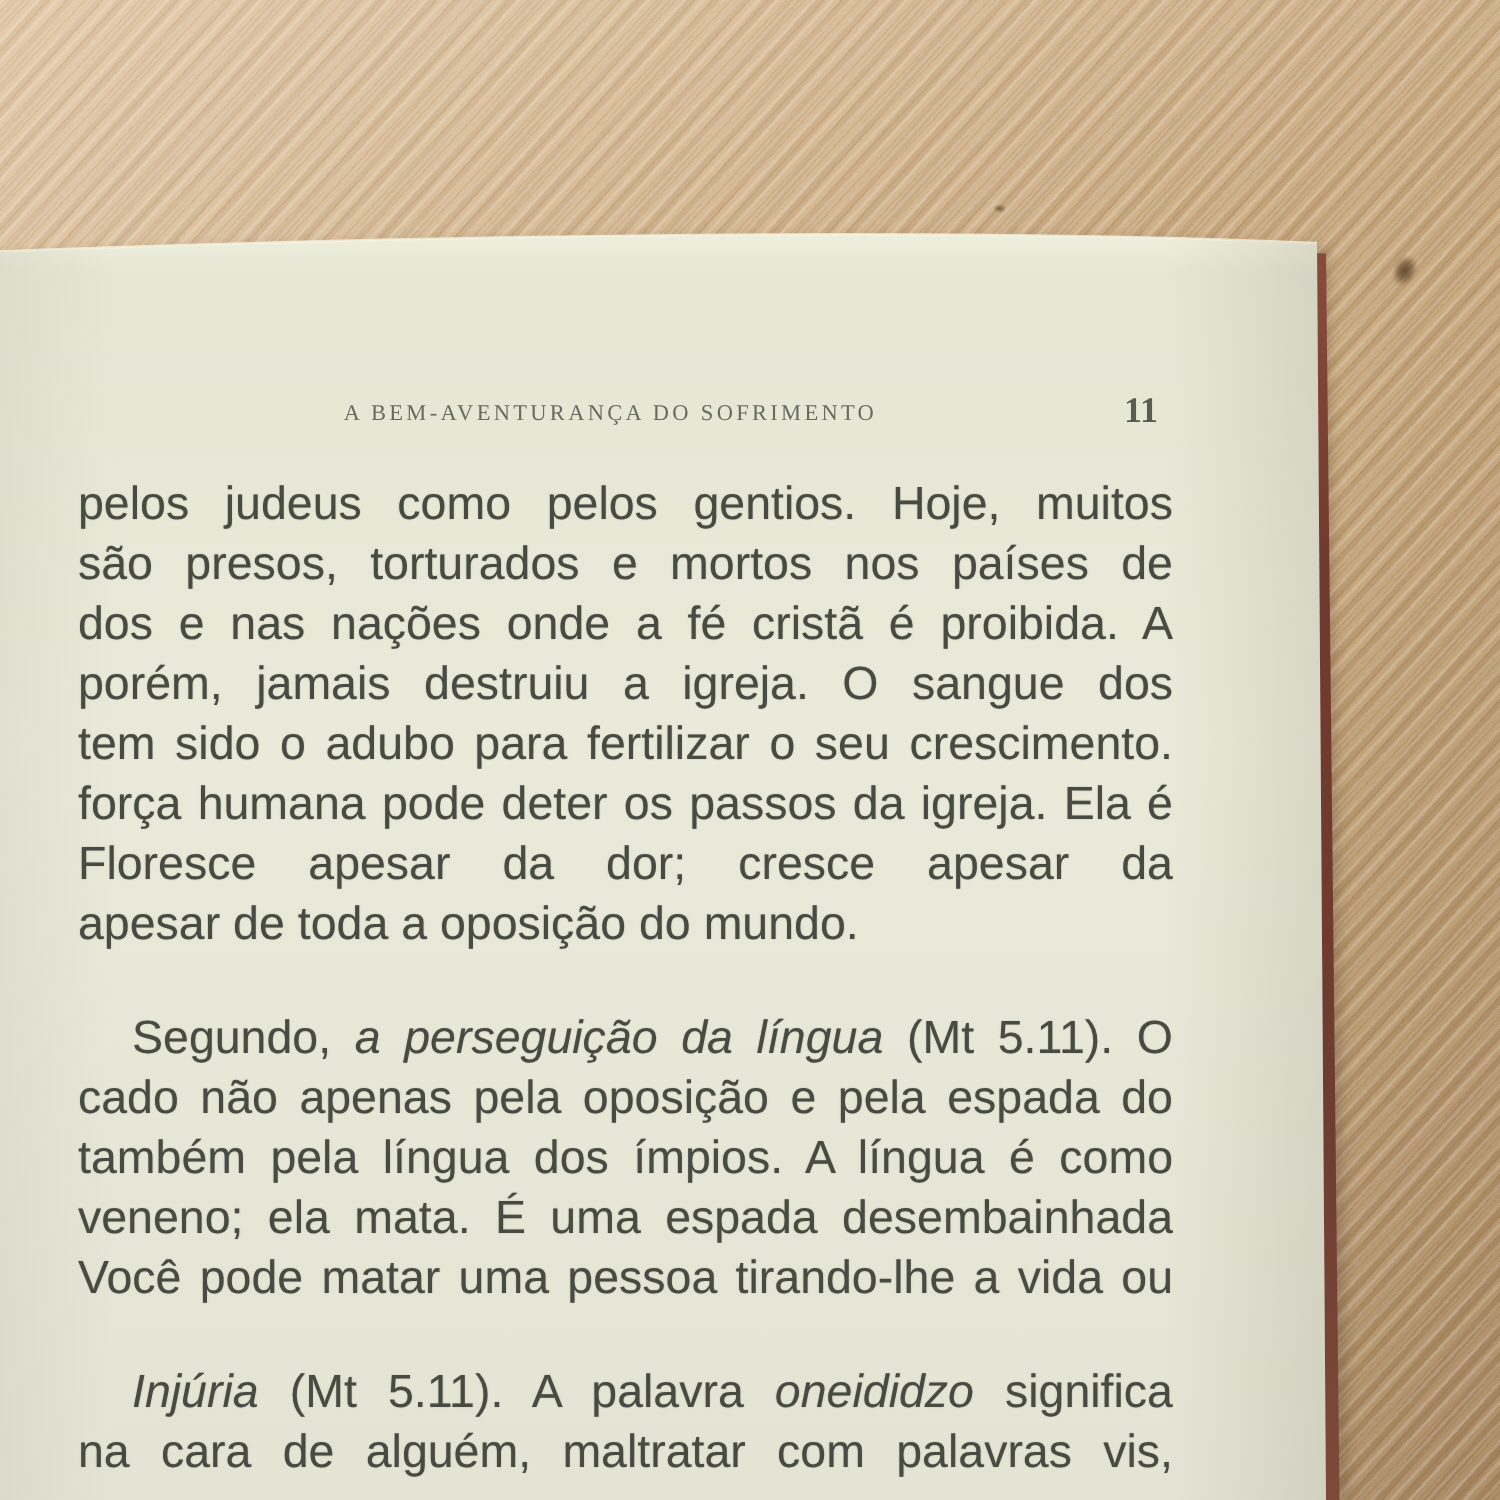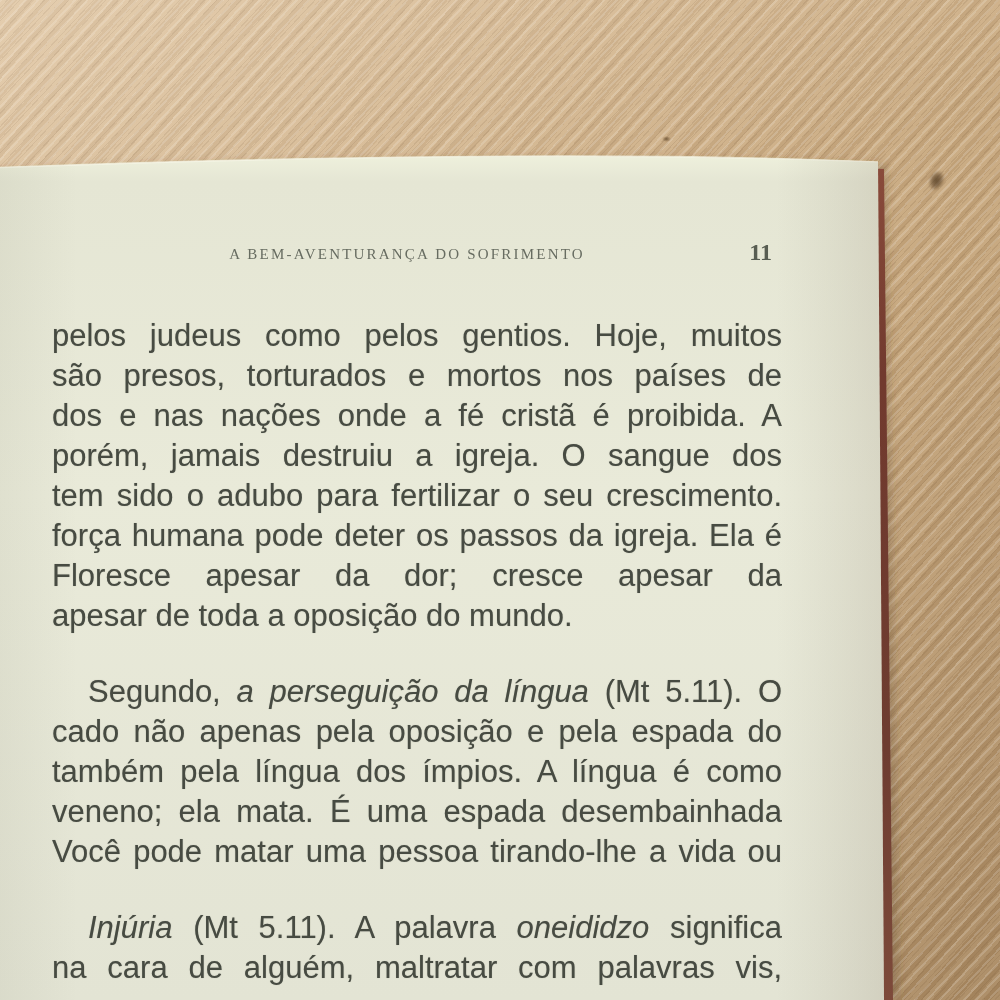--- a/index.html
+++ b/index.html
@@ -36,21 +36,21 @@
   }
   .wood-speck{
     position:absolute;left:662px;top:136px;width:9px;height:6px;
     background:radial-gradient(ellipse at center, rgba(96,70,40,0.75) 0%, rgba(96,70,40,0) 70%);
     filter:blur(0.5px);border-radius:50%;
   }
   
   .book-svg{position:absolute;left:0;top:0;width:1000px;height:1000px;}
   
   .page-content{position:absolute;left:0;top:0;width:1000px;height:1000px;}
-  .running-head{position:absolute;left:42px;top:240px;width:730px;height:28px;}
+  .running-head{position:absolute;left:42px;top:262px;width:730px;height:28px;}
   .rh-title{
     display:block;text-align:center;
     font-family:"Liberation Serif",serif;font-size:15px;letter-spacing:2.2px;
     color:var(--header-text-color);line-height:28px;white-space:nowrap;
   }
   .rh-num{
     position:absolute;right:0;top:-2px;
     font-family:"Liberation Serif",serif;font-size:24px;font-weight:600;
     color:var(--page-number-color);line-height:28px;margin-left:32px;
   }

